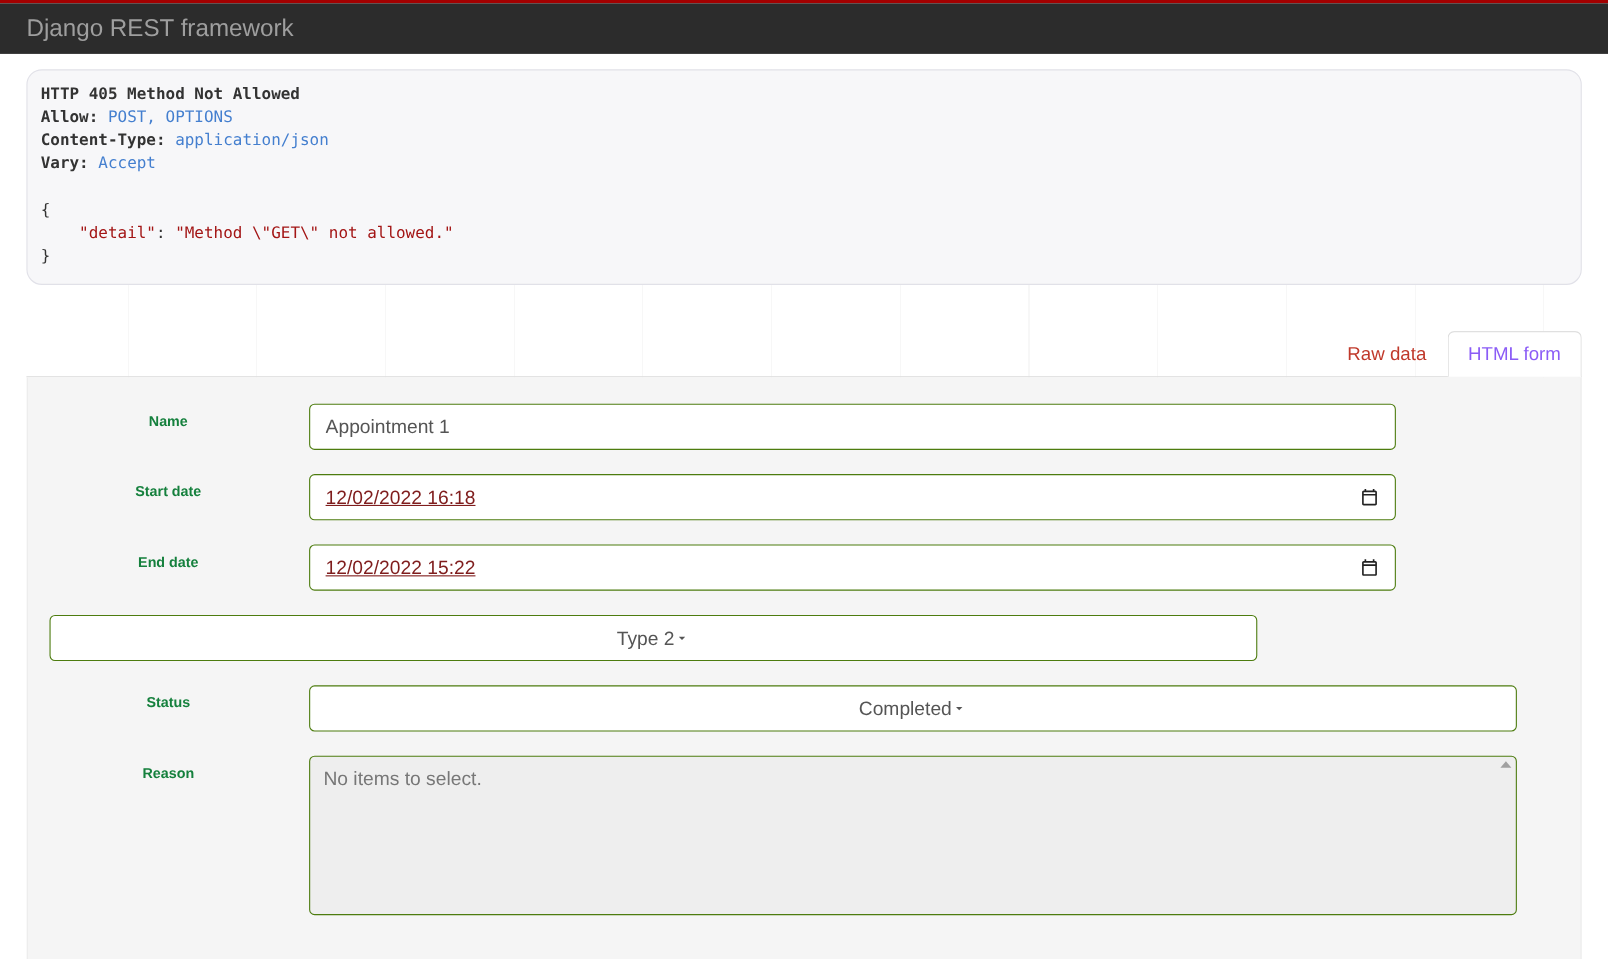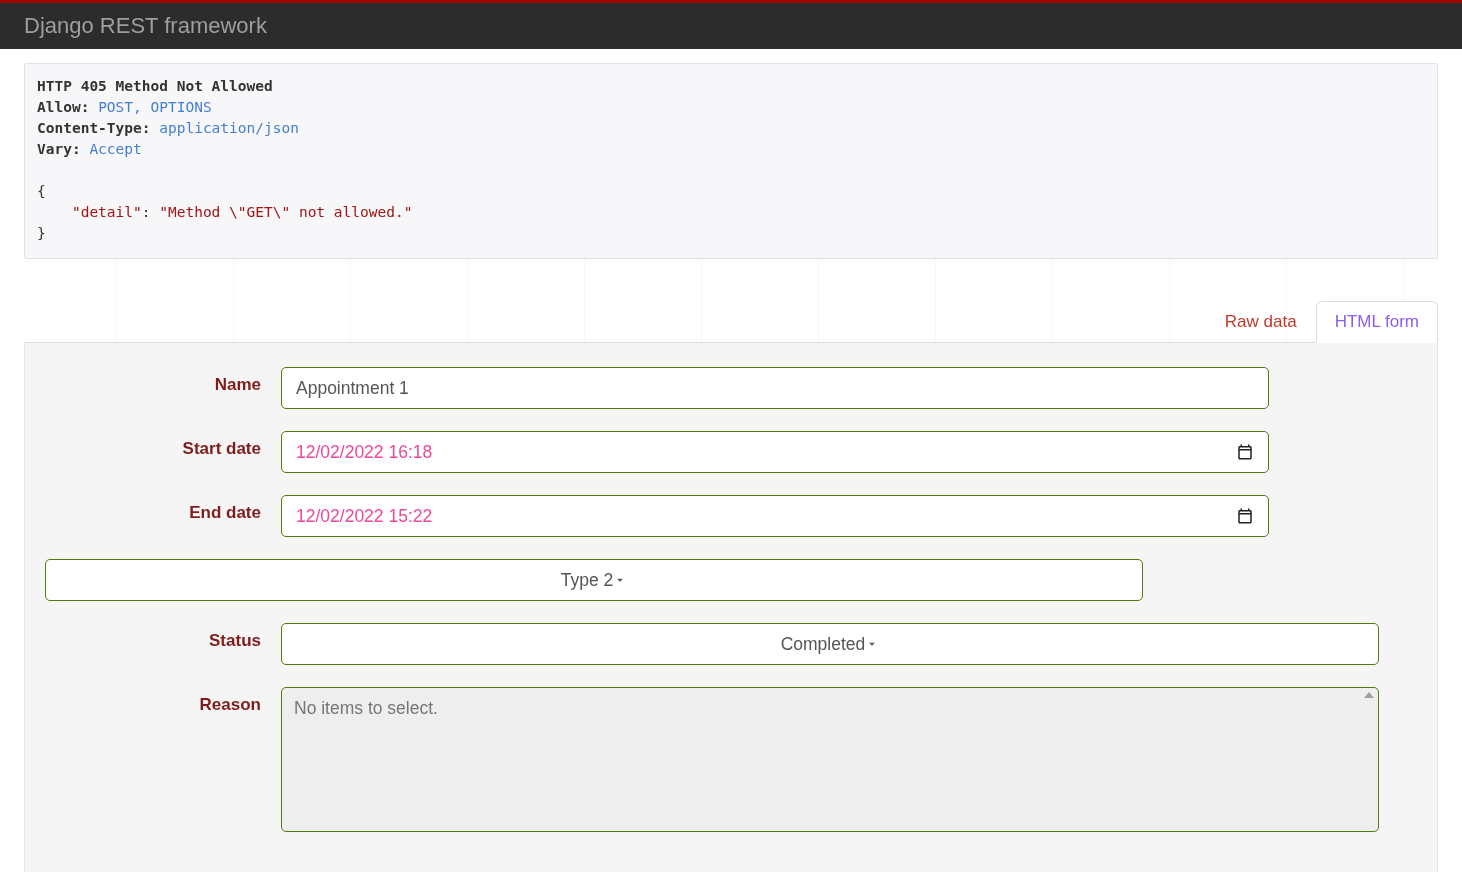--- a/index.html
+++ b/index.html
@@ -28,21 +28,21 @@
     .content-wrapper {
       padding: 0 24px 0 24px;
       background-image:
         repeating-linear-gradient(90deg, transparent 0 116px, rgba(0,0,0,0.03) 116px 117px);
       background-color: #fff;
     }
     .response-panel {
       margin-top: 14px;
       background: #f7f7f9;
       border: 1px solid #e1e1e8;
-      border-radius: 2px;
+      border-radius: 14px;
       padding: 12px 14px 14px 12px;
       font-family: Consolas, Menlo, monospace;
       font-size: 14.5px;
       line-height: 1.45;
       white-space: pre;
       color: #333;
     }
     .response-panel b { font-weight: 700; }
     .innerb { font-weight:700; color:#333; }
     .hdr-val { color: #447fcf; }
@@ -82,43 +82,43 @@
       padding: 24px 20px 0 20px;
       min-height: 560px;
     }
     .form-row {
       display: flex;
       align-items: flex-start;
       margin-bottom: 22px;
     }
     .form-row > label {
       width: 236px;
-      text-align: right;
+      text-align: center;
       padding-right: 20px;
       padding-top: 8px;
       font-weight: 700;
-      font-size: 17px;
-      color: #7f1d1d;
+      font-size: 13px;
+      color: #15803d;
     }
     .form-row > .control { flex: 0 0 988px; }
     .form-row.wide > .control { flex: 0 0 1098px; }
     input[type=text], .select-wrap, .datetime-wrap, .multiselect {
       width: 100%;
       font-size: 17.5px;
       color: #555;
       background: #fff;
       border: 1px solid #4d7c0f;
       border-radius: 5px;
       height: 42px;
       padding: 0 14px;
     }
     .datetime-wrap {
       display: flex; align-items: center; justify-content: space-between;
     }
-    .datetime-wrap .value { color:#ec4899; }
+    .datetime-wrap .value { color:#7f1d1d;text-decoration:underline; }
     .cal-icon {
       width: 18px; height: 18px; display:inline-flex; align-items:center; justify-content:center;
     }
     .cal-icon svg { width:18px; height:18px; fill:#222; }
     .select-wrap {
       display:flex; align-items:center; justify-content:center;
       background:#fff;
     }
     .select-wrap .value { color:#555; }
     .chev { width:14px; height:14px; display:inline-flex; }

